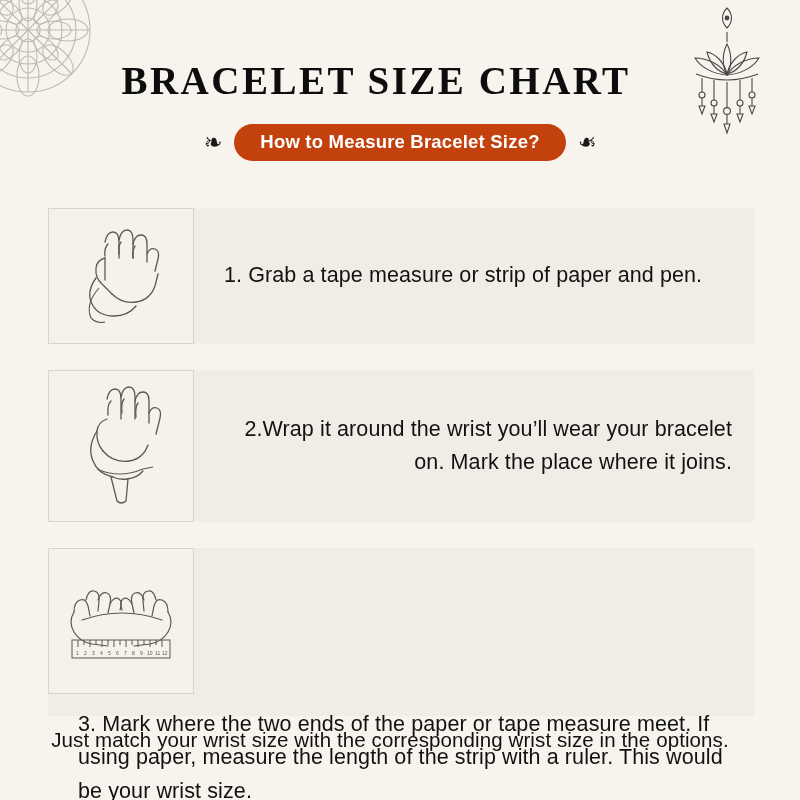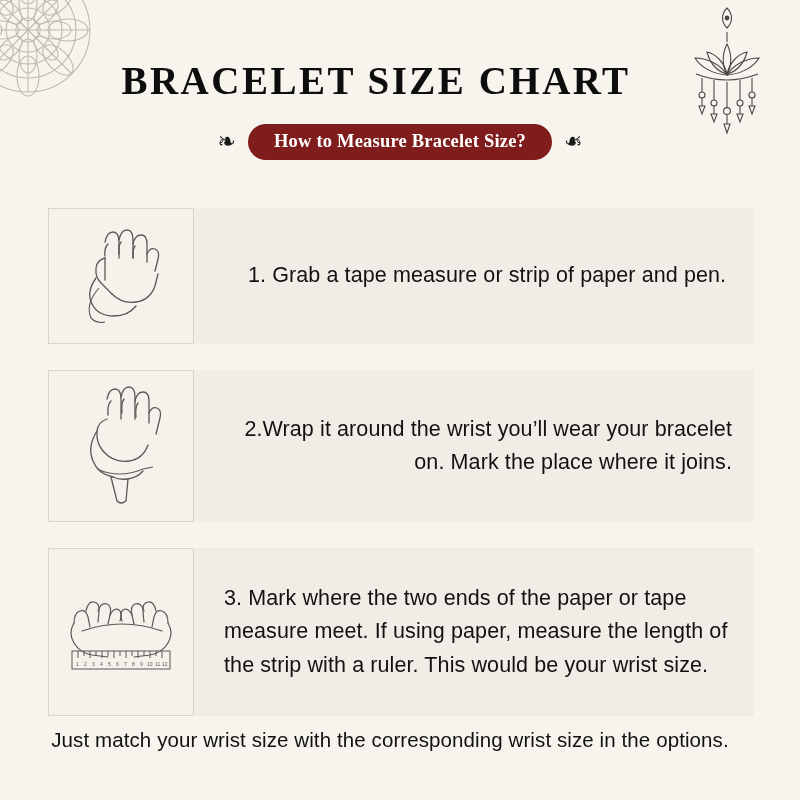--- a/index.html
+++ b/index.html
@@ -62,25 +62,25 @@
   }
   .flourish {
     font-family: "Liberation Serif", serif;
     font-size: 22px;
     color: #1a1a1a;
     line-height: 1;
     transform: scaleY(1.15);
   }
   .flourish.right { transform: scaleX(-1) scaleY(1.15); }
   .subtitle-pill {
-    background: #7f1d1d;
+    background: #c2410c;
     color: #ffffff;
     border-radius: 20px;
     padding: 7px 26px 8px 26px;
-    font-family: Liberation Serif, serif;
+    font-family: Liberation Sans, sans-serif;
     font-weight: 700;
     font-size: 18.5px;
     letter-spacing: 0.2px;
     white-space: nowrap;
   }
 
   
   .steps {
     position: absolute;
     top: 208px;
@@ -108,23 +108,23 @@
   .step .text {
     flex: 1 1 auto;
     display: flex;
     align-items: center;
     padding: 14px 22px 14px 28px;
     font-size: 21.5px;
     line-height: 1.55;
     color: #121212;
     letter-spacing: 0.1px;
   }
-  .step-1 { height: 136px; gap: 24px; }
+  .step-1 { height: 136px; }
   .step-2 { height: 152px; }
-  .step-3 { height: 168px; }
+  .step-3 { height: 168px; flex-direction: column; }
 
   .step-1 .text { padding-left: 30px; }
   .step-2 .text { padding-left: 30px; text-align: right; }
   .step-3 .text { padding-left: 30px; }
 
   .indent-2 { text-indent: 0; }
 
   .footer {
     position: absolute;
     top: 728px;

